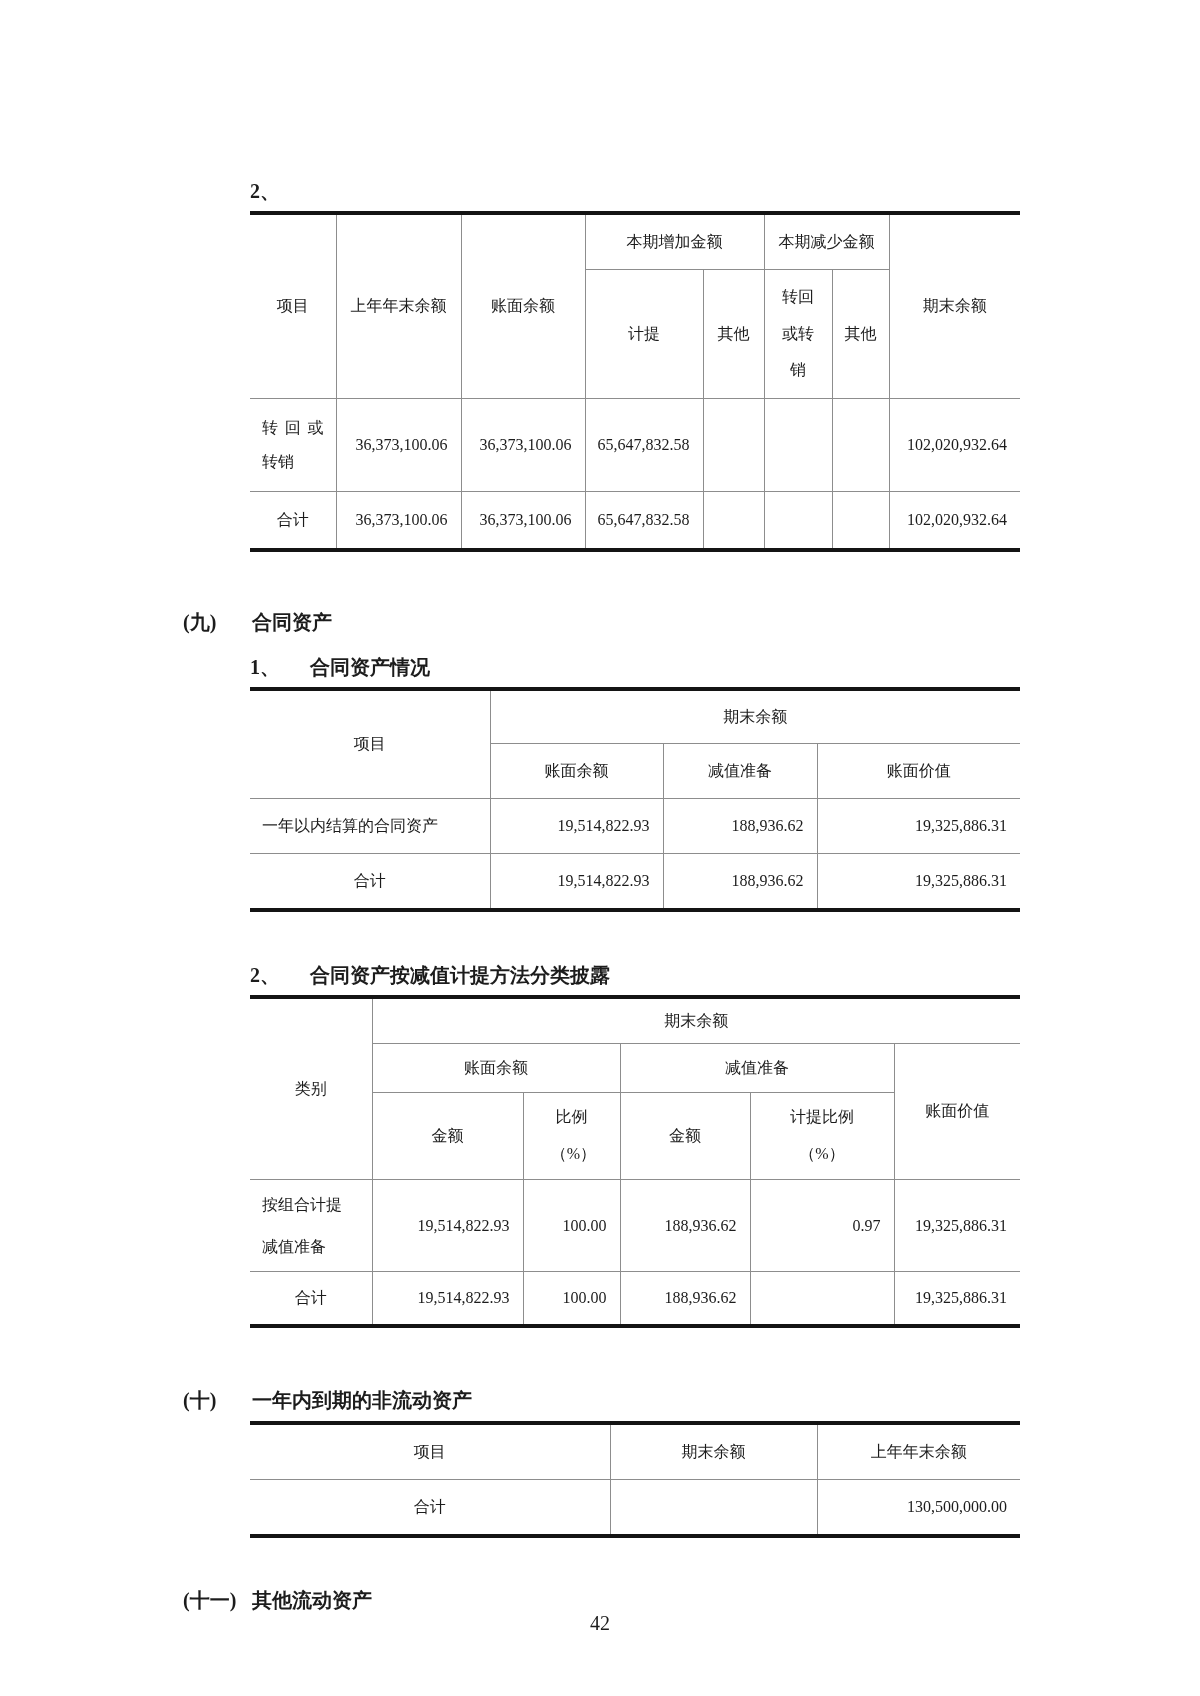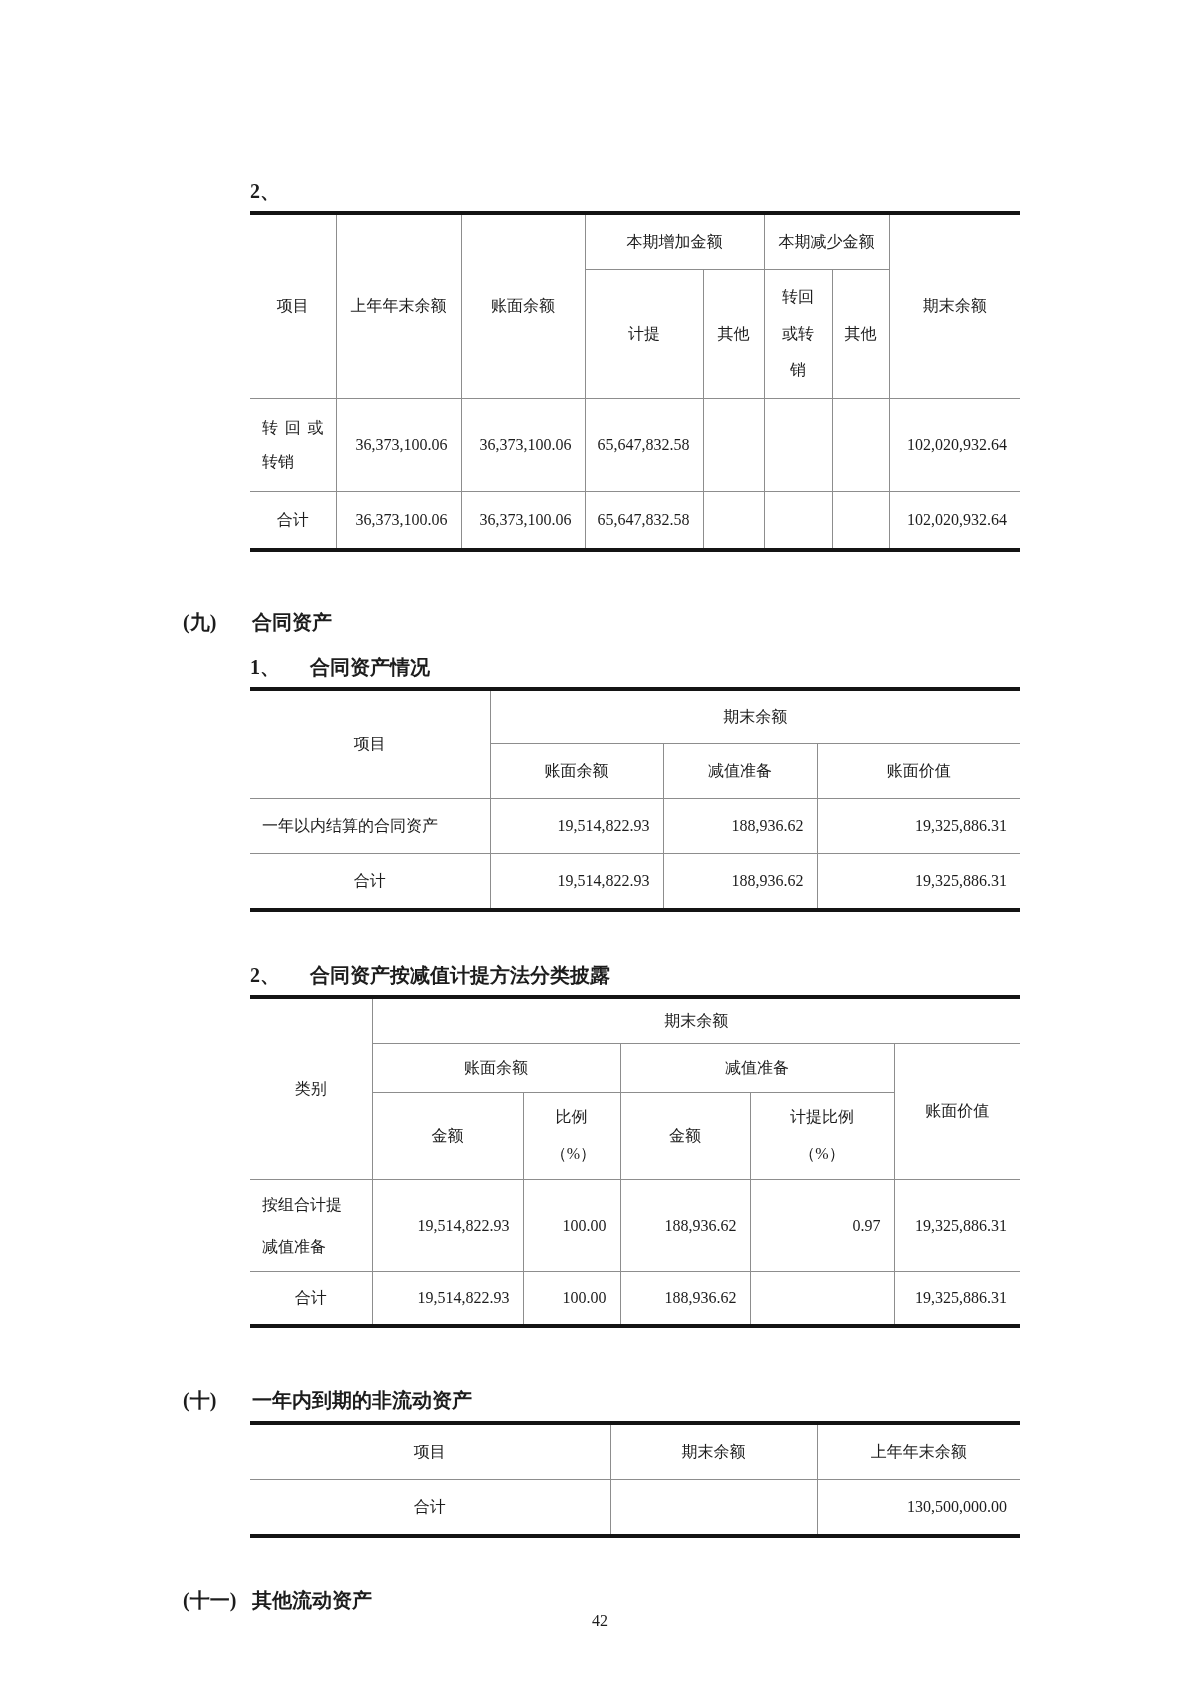--- a/index.html
+++ b/index.html
@@ -82,21 +82,21 @@
   .t4-d2 td { height:46px; }
 
   .gap-56 { margin-top:56px; }
   .gap-18 { margin-top:18px; }
   .gap-50 { margin-top:50px; }
   .gap-58 { margin-top:58px; }
   .gap-48 { margin-top:48px; }
 
   .page-footer {
     position:absolute; left:0; top:1612px; width:1200px;
-    text-align:center; font-size:16px;
+    text-align:center; font-size:20px;
   }
 </style>
 </head>
 <body>
 
 <div class="content">
 
   <div class="sub-head">
     <span class="num">2、</span>
   </div>

